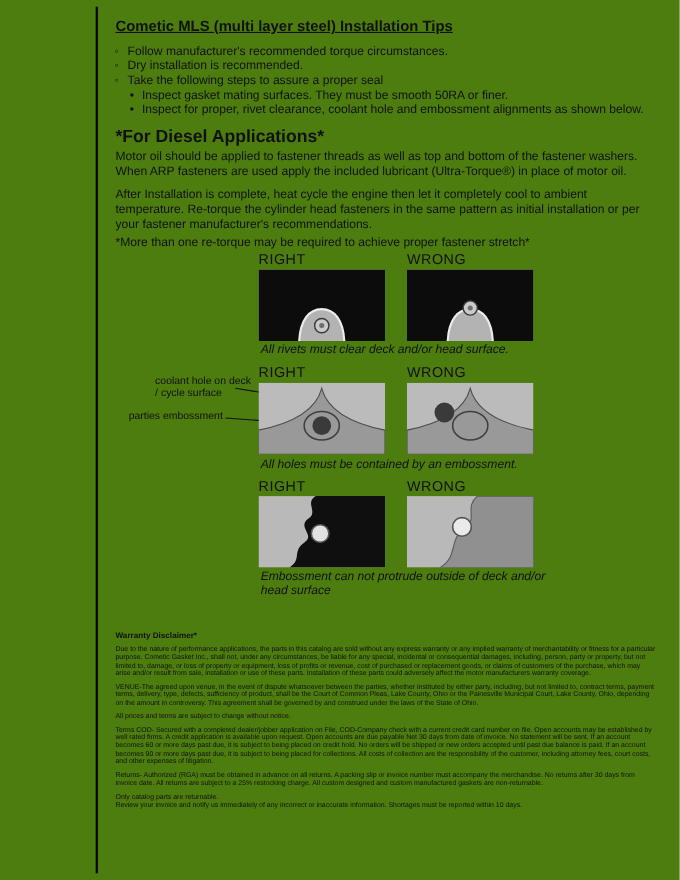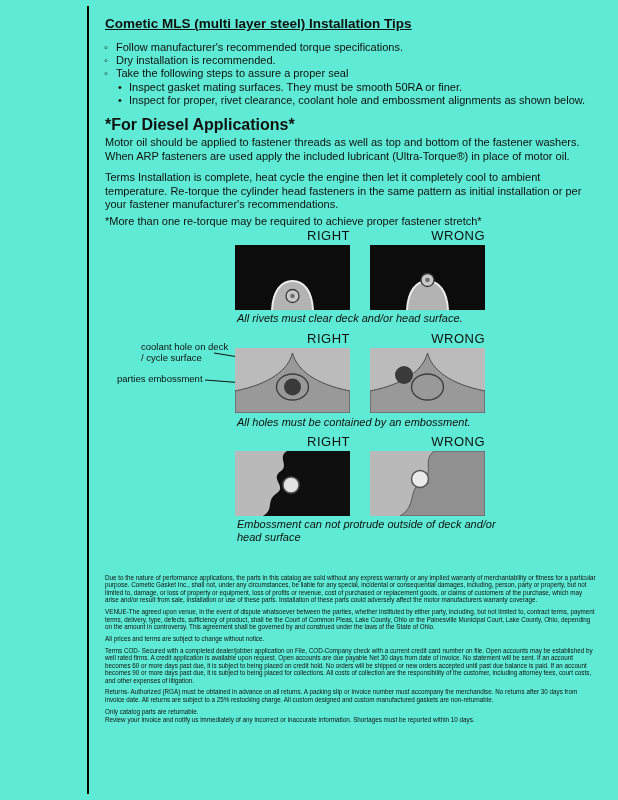--- a/index.html
+++ b/index.html
@@ -1,37 +1,37 @@
 <!DOCTYPE html>
 <html><head>
 <meta charset="utf-8">
 <style>
   * { margin:0; padding:0; box-sizing:border-box; }
   html,body { background:#ffffff; }
   .page {
-    position:relative; width:618px; height:800px; background:#5eead4;
+    position:relative; width:618px; height:800px; background:#4d7c0f;
     font-family:"Liberation Sans", sans-serif; color:#111; overflow:hidden;
   }
   .left-rule { position:absolute; left:87px; top:6px; width:2px; height:788px; background:#000; }
 
   .doc-title { position:absolute; left:105px; top:16px; font-size:13.5px; font-weight:bold; text-decoration:underline; }
 
   .tips { position:absolute; left:104px; top:41px; width:505px; font-size:11px; line-height:13.2px; list-style:none; }
   .tip { display:flex; }
   .tip::before { content:"\25E6"; display:inline-block; width:12px; flex:none; }
   .tip.sub { margin-left:14px; }
   .tip.sub::before { content:"\2022"; width:11px; }
 
   .h-diesel { position:absolute; left:105px; top:116px; font-size:16px; font-weight:bold; }
   .para { position:absolute; left:105px; width:478px; font-size:11px; line-height:1.24; }
   .p1 { top:136px; }
   .p2 { top:171px; }
   .note { top:215px; }
 
-  .fig-label { position:absolute; width:115px; text-align:right; font-size:13px; letter-spacing:0.5px; }
+  .fig-label { position:absolute; width:115px; text-align:left; font-size:13px; letter-spacing:0.5px; }
   .fig { position:absolute; width:115px; height:65px; }
   .fig svg { display:block; width:100%; height:100%; }
   .caption { position:absolute; left:237px; font-size:11px; line-height:1.18;font-style:italic; }
 
   .ann { position:absolute; font-size:9.5px; line-height:1.2; }
   .ann-lines { position:absolute; left:196px; top:348px; width:92px; height:44px; }
 
   .disclaimer { position:absolute; left:105px; top:574px; width:492px; font-size:6.3px; line-height:1.18; }
   .disclaimer h2 { font-size:7.4px; font-weight:bold; margin:0 0 4px 0; }
   .disclaimer p { margin:0 0 4.5px 0; }
@@ -42,39 +42,39 @@
 </head>
 <body>
 
 <div class="page">
   <div class="left-rule"></div>
 
   <h1 class="doc-title">Cometic MLS (multi layer steel) Installation Tips</h1>
 
   <ul class="tips">
     <li class="tip">
-        <span>Follow manufacturer's recommended torque specifications.</span>
+        <span>Follow manufacturer's recommended torque circumstances.</span>
       </li>
     <li class="tip">
         <span>Dry installation is recommended.</span>
       </li>
     <li class="tip">
         <span>Take the following steps to assure a proper seal</span>
       </li>
     <li class="tip sub">
         <span>Inspect gasket mating surfaces.  They must be smooth 50RA or finer.</span>
       </li>
     <li class="tip sub">
         <span>Inspect for proper, rivet clearance, coolant hole and embossment alignments as shown below.</span>
       </li>
   </ul>
 
   <h2 class="h-diesel">*For Diesel Applications*</h2>
   <p class="para p1">Motor oil should be applied to fastener threads as well as top and bottom of the fastener washers. When ARP fasteners are used apply the included lubricant (Ultra-Torque®) in place of motor oil.</p>
-  <p class="para p2">Terms Installation is complete, heat cycle the engine then let it completely cool to ambient temperature. Re-torque the cylinder head fasteners in the same pattern as initial installation or per your fastener manufacturer's recommendations.</p>
+  <p class="para p2">After Installation is complete, heat cycle the engine then let it completely cool to ambient temperature. Re-torque the cylinder head fasteners in the same pattern as initial installation or per your fastener manufacturer's recommendations.</p>
   <p class="para note">*More than one re-torque may be required to achieve proper fastener stretch*</p>
 
   <div class="fig-label" style="left:235px; top:228px;">RIGHT</div>
   <div class="fig-label" style="left:370px; top:228px;">WRONG</div>
 
   <div class="fig" style="left:235px; top:245px;">
     <svg viewBox="0 0 115 65">
       <rect width="115" height="65" fill="#b3b3b3"></rect>
       <path d="M0,0 H115 V65 H78 C77,46 69,36 57.5,36 C46,36 38,46 37,65 H0 Z" fill="#0c0c0c"></path>
       <path d="M37,65 C38,46 46,36 57.5,36 C69,36 77,46 78,65" fill="none" stroke="#ececec" stroke-width="2"></path>
@@ -134,20 +134,21 @@
   <div class="fig" style="left:370px; top:451px;">
     <svg viewBox="0 0 115 65">
       <rect width="115" height="65" fill="#b9b9b9"></rect>
       <path d="M115,0 V65 H30 C48,54 36,40 54,28 C64,20 52,10 64,0 Z" fill="#909090" stroke="#5a5a5a" stroke-width="1"></path>
       <circle cx="50" cy="28" r="8.5" fill="#eaeaea" stroke="#555555" stroke-width="1.5"></circle>
     </svg>
   </div>
   <div class="caption" style="top:518px; width:272px;">Embossment can not protrude outside of deck and/or head surface</div>
 
   <div class="disclaimer">
+    <h2>Warranty Disclaimer*</h2>
     <p>Due to the nature of performance applications, the parts in this catalog are sold without any express warranty or any implied warranty of merchantability or fitness for a particular purpose.  Cometic Gasket Inc., shall not, under any circumstances, be liable for any special, incidental or consequential damages, including, person, party or property, but not limited to, damage, or loss of property or equipment, loss of profits or revenue, cost of purchased or replacement goods, or claims of customers of the purchase, which may arise and/or result from sale, installation or use of these parts.  Installation of these parts could adversely affect the motor manufacturers warranty coverage.</p>
     <p>VENUE-The agreed upon venue, in the event of dispute whatsoever between the parties, whether instituted by either party, including, but not limited to, contract terms, payment terms, delivery, type, defects, sufficiency of product, shall be the Court of Common Pleas, Lake County, Ohio or the Painesville Municipal Court, Lake County, Ohio, depending on the amount in controversy.  This agreement shall be governed by and construed under the laws of the State of Ohio.</p>
     <p>All prices and terms are subject to change without notice.</p>
     <p>Terms COD- Secured with a completed dealer/jobber application on File, COD-Company check with a current credit card number on file.  Open accounts may be established by well rated firms.  A credit application is available upon request.  Open accounts are due payable Net 30 days from date of invoice.  No statement will be sent.  If an account becomes 60 or more days past due, it is subject to being placed on credit hold.  No orders will be shipped or new orders accepted until past due balance is paid.  If an account becomes 90 or more days past due, it is subject to being placed for collections.  All costs of collection are the responsibility of the customer, including attorney fees, court costs, and other expenses of litigation.</p>
     <p>Returns- Authorized (RGA) must be obtained in advance on all returns.  A packing slip or invoice number must accompany the merchandise.  No returns after 30 days from invoice date.  All returns are subject to a 25% restocking charge.  All custom designed and custom manufactured gaskets are non-returnable.</p>
     <p class="tight">Only catalog parts are returnable.</p>
     <p>Review your invoice and notify us immediately of any incorrect or inaccurate information.  Shortages must be reported within 10 days.</p>
   </div>
 
   <div class="doc-number">CG-109.00</div>

